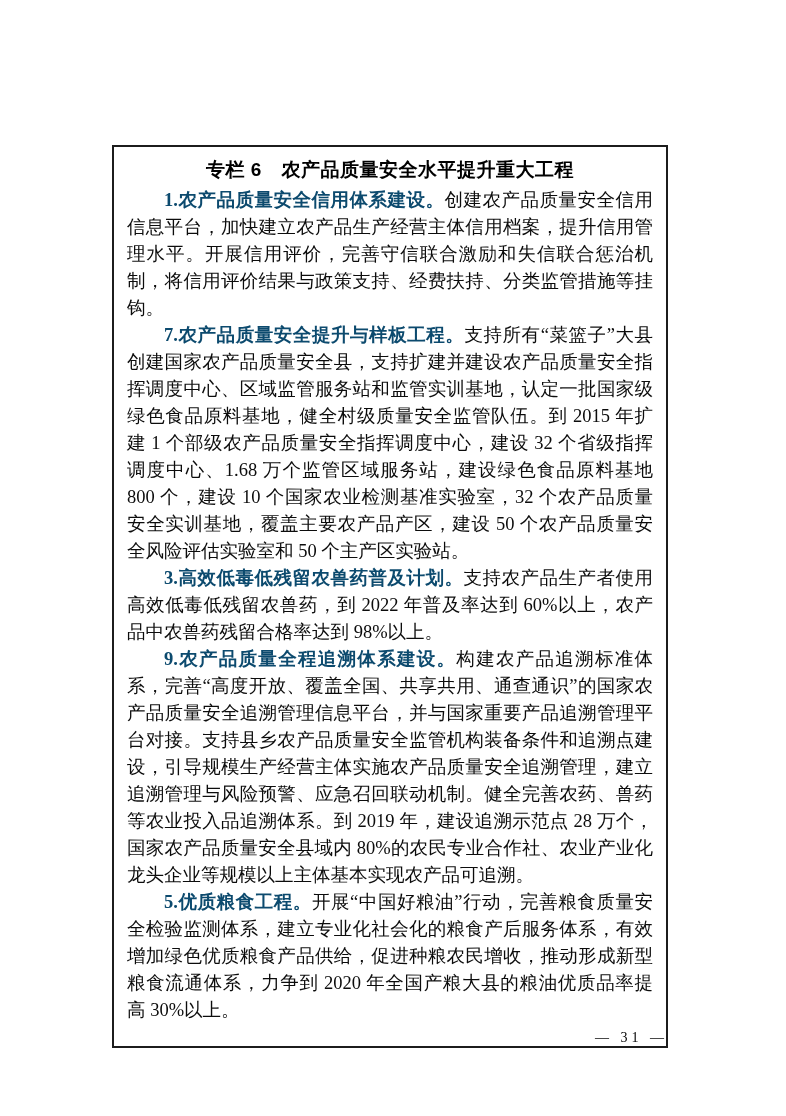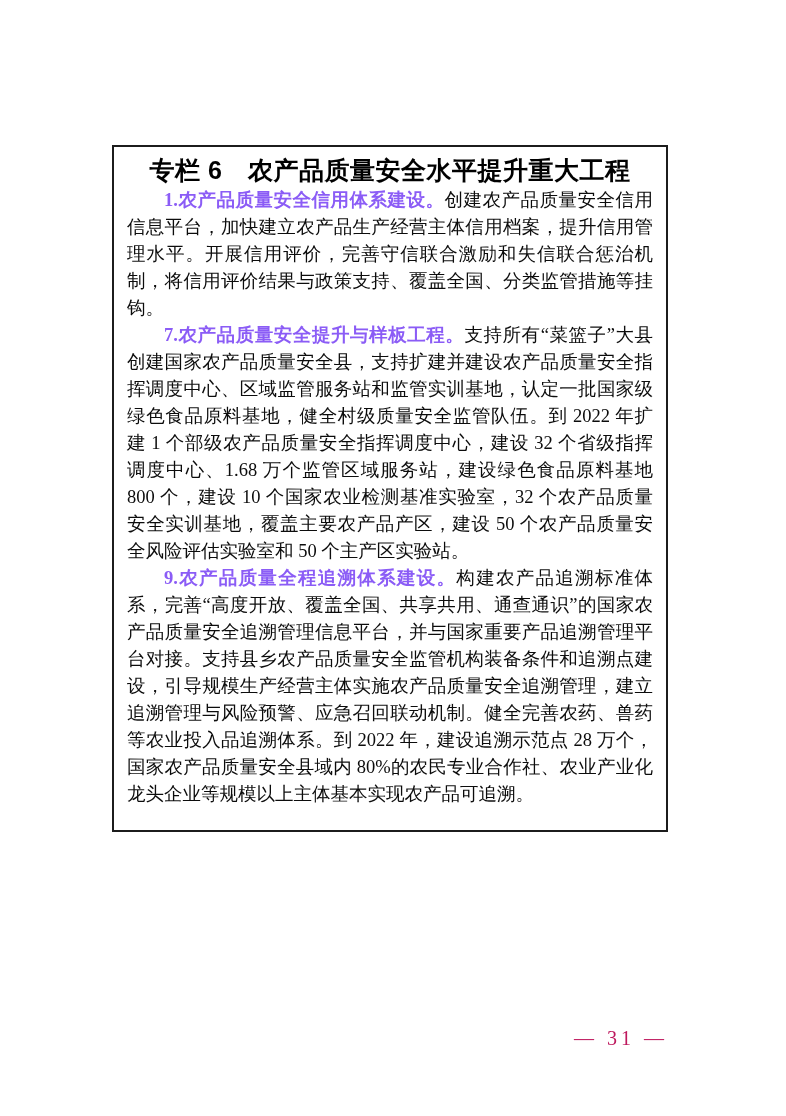--- a/index.html
+++ b/index.html
@@ -22,69 +22,75 @@
     top: 145px;
     width: 556px;
     box-sizing: border-box;
     border: 2px solid #1c1c1c;
     padding: 8px 13px 22px 13px;
     background: #ffffff;
   }
   .panel-title {
     font-family: "Liberation Sans", sans-serif;
     font-weight: bold;
-    font-size: 25px;
+    font-size: 19px;
     line-height: 30px;
     text-align: center;
     letter-spacing: 0.5px;
     color: #000000;
     margin: 0 0 2px 0;
   }
   .panel-paragraph {
     margin: 0;
     font-size: 18.5px;
     line-height: 27px;
     text-align: justify;
     text-justify: inter-character;
     text-indent: 2em;
     color: #0c0c0c;
   }
   .panel-paragraph .lead {
     font-weight: bold;
-    color: #8b5cf6;
+    color: #0c4a6e;
   }
   .page-number {
     position: absolute;
     top: 1026px;
     right: 118px;
-    font-size: 20px;
+    font-size: 14px;
     line-height: 24px;
     letter-spacing: 4px;
-    color: #be185d;
+    color: #000000;
     font-family: "Liberation Serif", serif;
   }
 </style>
 </head>
 <body>
 
 <div class="page">
 
   <div class="panel">
     <div class="panel-title">专栏 6　农产品质量安全水平提升重大工程</div>
 
     <p class="panel-paragraph">
-      <span class="lead">1.农产品质量安全信用体系建设。</span><span>创建农产品质量安全信用信息平台，加快建立农产品生产经营主体信用档案，提升信用管理水平。开展信用评价，完善守信联合激励和失信联合惩治机制，将信用评价结果与政策支持、覆盖全国、分类监管措施等挂钩。</span>
+      <span class="lead">1.农产品质量安全信用体系建设。</span><span>创建农产品质量安全信用信息平台，加快建立农产品生产经营主体信用档案，提升信用管理水平。开展信用评价，完善守信联合激励和失信联合惩治机制，将信用评价结果与政策支持、经费扶持、分类监管措施等挂钩。</span>
     </p>
 
     <p class="panel-paragraph">
-      <span class="lead">7.农产品质量安全提升与样板工程。</span><span>支持所有“菜篮子”大县创建国家农产品质量安全县，支持扩建并建设农产品质量安全指挥调度中心、区域监管服务站和监管实训基地，认定一批国家级绿色食品原料基地，健全村级质量安全监管队伍。到 2022 年扩建 1 个部级农产品质量安全指挥调度中心，建设 32 个省级指挥调度中心、1.68 万个监管区域服务站，建设绿色食品原料基地 800 个，建设 10 个国家农业检测基准实验室，32 个农产品质量安全实训基地，覆盖主要农产品产区，建设 50 个农产品质量安全风险评估实验室和 50 个主产区实验站。</span>
+      <span class="lead">7.农产品质量安全提升与样板工程。</span><span>支持所有“菜篮子”大县创建国家农产品质量安全县，支持扩建并建设农产品质量安全指挥调度中心、区域监管服务站和监管实训基地，认定一批国家级绿色食品原料基地，健全村级质量安全监管队伍。到 2015 年扩建 1 个部级农产品质量安全指挥调度中心，建设 32 个省级指挥调度中心、1.68 万个监管区域服务站，建设绿色食品原料基地 800 个，建设 10 个国家农业检测基准实验室，32 个农产品质量安全实训基地，覆盖主要农产品产区，建设 50 个农产品质量安全风险评估实验室和 50 个主产区实验站。</span>
     </p>
 
+    <p class="panel-paragraph">
+      <span class="lead">3.高效低毒低残留农兽药普及计划。</span><span>支持农产品生产者使用高效低毒低残留农兽药，到 2022 年普及率达到 60%以上，农产品中农兽药残留合格率达到 98%以上。</span>
+    </p>
 
     <p class="panel-paragraph">
-      <span class="lead">9.农产品质量全程追溯体系建设。</span><span>构建农产品追溯标准体系，完善“高度开放、覆盖全国、共享共用、通查通识”的国家农产品质量安全追溯管理信息平台，并与国家重要产品追溯管理平台对接。支持县乡农产品质量安全监管机构装备条件和追溯点建设，引导规模生产经营主体实施农产品质量安全追溯管理，建立追溯管理与风险预警、应急召回联动机制。健全完善农药、兽药等农业投入品追溯体系。到 2022 年，建设追溯示范点 28 万个，国家农产品质量安全县域内 80%的农民专业合作社、农业产业化龙头企业等规模以上主体基本实现农产品可追溯。</span>
+      <span class="lead">9.农产品质量全程追溯体系建设。</span><span>构建农产品追溯标准体系，完善“高度开放、覆盖全国、共享共用、通查通识”的国家农产品质量安全追溯管理信息平台，并与国家重要产品追溯管理平台对接。支持县乡农产品质量安全监管机构装备条件和追溯点建设，引导规模生产经营主体实施农产品质量安全追溯管理，建立追溯管理与风险预警、应急召回联动机制。健全完善农药、兽药等农业投入品追溯体系。到 2019 年，建设追溯示范点 28 万个，国家农产品质量安全县域内 80%的农民专业合作社、农业产业化龙头企业等规模以上主体基本实现农产品可追溯。</span>
     </p>
 
+    <p class="panel-paragraph">
+      <span class="lead">5.优质粮食工程。</span><span>开展“中国好粮油”行动，完善粮食质量安全检验监测体系，建立专业化社会化的粮食产后服务体系，有效增加绿色优质粮食产品供给，促进种粮农民增收，推动形成新型粮食流通体系，力争到 2020 年全国产粮大县的粮油优质品率提高 30%以上。</span>
+    </p>
   </div>
 
   <div class="page-number">— 31 —</div>
 
 </div>
 
 </body></html>

